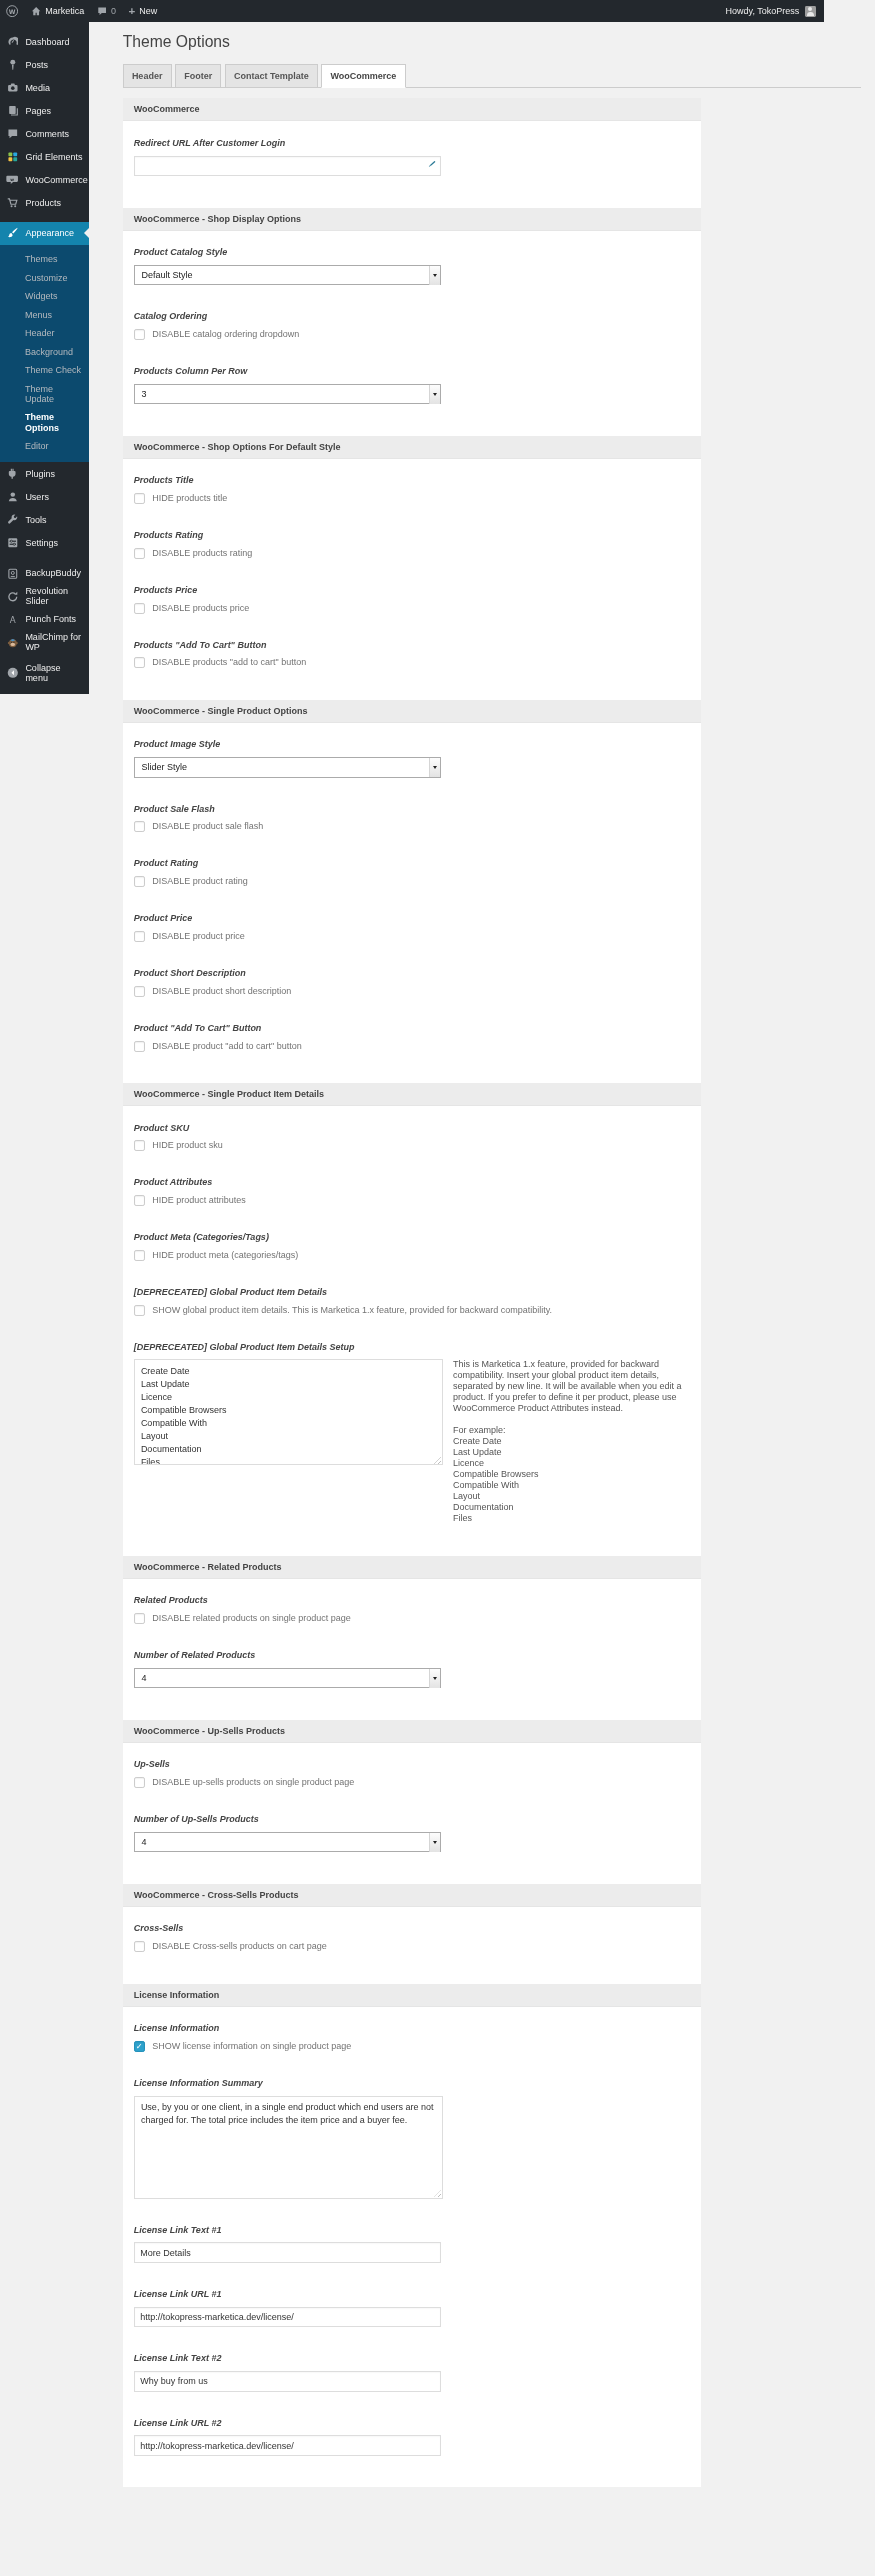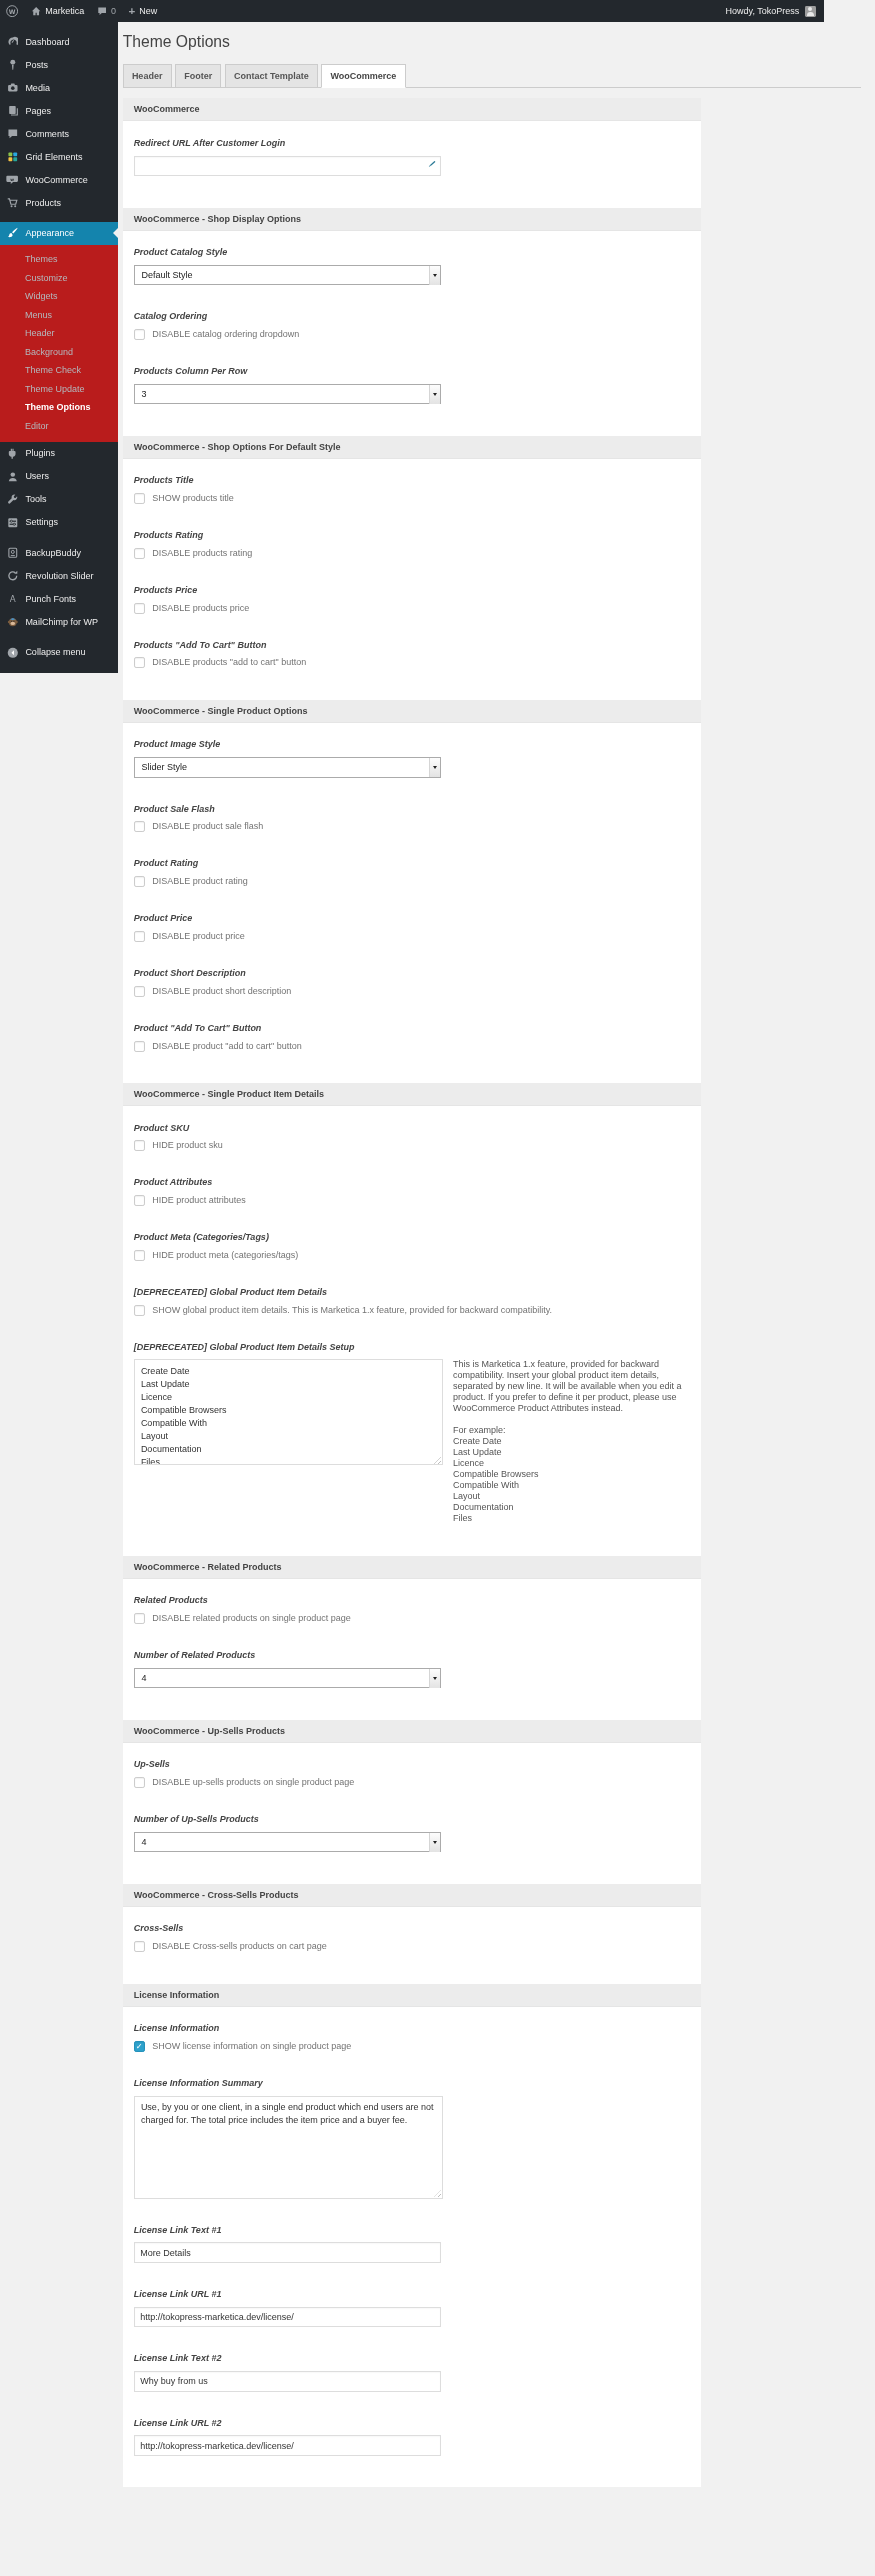--- a/index.html
+++ b/index.html
@@ -14,30 +14,30 @@
     background:#23282d; color:#eee; display:flex; align-items:center; z-index:50; }
   .ab-item { display:flex; align-items:center; gap:4.1px; padding:0 6.2px; height:22px; cursor:pointer; }
   .ab-item svg { display:block; }
   .ab-count { color:#a0a5aa; }
   .ab-plus { color:#a0a5aa; font-size:11.6px; font-weight:bold; line-height:1; }
   .ab-right { margin-left:auto; display:flex; align-items:center; gap:5.5px; padding-right:8.2px; }
   .ab-avatar { width:11px; height:11px; background:#9d9d9d; border-radius:1.4px; position:relative; overflow:hidden; }
   .ab-avatar::before { content:""; position:absolute; left:3.4px; top:1.4px; width:4.1px; height:4.1px; border-radius:50%; background:#e8e8e8; }
   .ab-avatar::after  { content:""; position:absolute; left:1.7px; top:6.2px; width:7.5px; height:4.8px; border-radius:3.4px 3.4px 0 0; background:#e8e8e8; }
   
-  .sidebar { position:absolute; left:0; top:22px; width:118px; background:#23282d;
+  .sidebar { position:absolute; left:0; top:22px; width:89px; background:#23282d;
     padding:8.2px 0 9.6px; }
   .menu-item { position:relative; display:flex; align-items:center; gap:6.2px;
     height:23px; padding:0 5.5px; color:#eee; cursor:pointer; }
   .menu-item .mi-icon { width:13.7px; height:13.7px; flex:0 0 13.7px; display:flex; align-items:center; justify-content:center; }
   .menu-item.current { color:#fff; }
   .menu-item.current::after { content:""; position:absolute; right:0; top:50%; margin-top:-5.5px;
     border:5.5px solid transparent; border-right-color:#f1f1f1; }
   .menu-sep { height:7.5px; }
-  .submenu { background:#b91c1c; padding:5.5px 0 6.8px; }
+  .submenu { background:#0c4a6e; padding:5.5px 0 6.8px; }
   .submenu-item { padding:4.1px 5.5px 4.1px 25px; color:#b4b9be; cursor:pointer; line-height:10.3px; }
   .submenu-item.current { color:#fff; font-weight:bold; }
   
   .content { position:absolute; left:109px; top:22px; width:766px; padding:9.6px 13.7px 0; }
   h1.page-title { margin:0; font-size:15.7px; font-weight:400; color:#444; line-height:20.5px; }
   .tabs { margin-top:11px; border-bottom:0.7px solid #ccc; padding-left:0; height:25px; }
   .tab { display:inline-block; margin-right:3.4px; padding:6.2px 8.2px 5.5px; border:0.7px solid #ccc;
     background:#e4e4e4; color:#555; font-weight:bold; font-size:9px; line-height:11px;
     border-bottom:none; cursor:pointer; position:relative; top:0.7px; }
   .tab.active { background:#fff; color:#464646; border-bottom:0.7px solid #fff; }
@@ -341,21 +341,21 @@
             </span>
           </div>
         </div>
       </div>
       <div class="section-header">WooCommerce - Shop Options For Default Style</div>
       <div class="section-body">
         <div class="field">
           <div class="field-label">Products Title</div>
           <div class="cb-row">
             <span class="checkbox"></span>
-            <span>SHOW products title</span>
+            <span>HIDE products title</span>
           </div>
         </div>
         <div class="field">
           <div class="field-label">Products Rating</div>
           <div class="cb-row">
             <span class="checkbox"></span>
             <span>DISABLE products rating</span>
           </div>
         </div>
         <div class="field">

